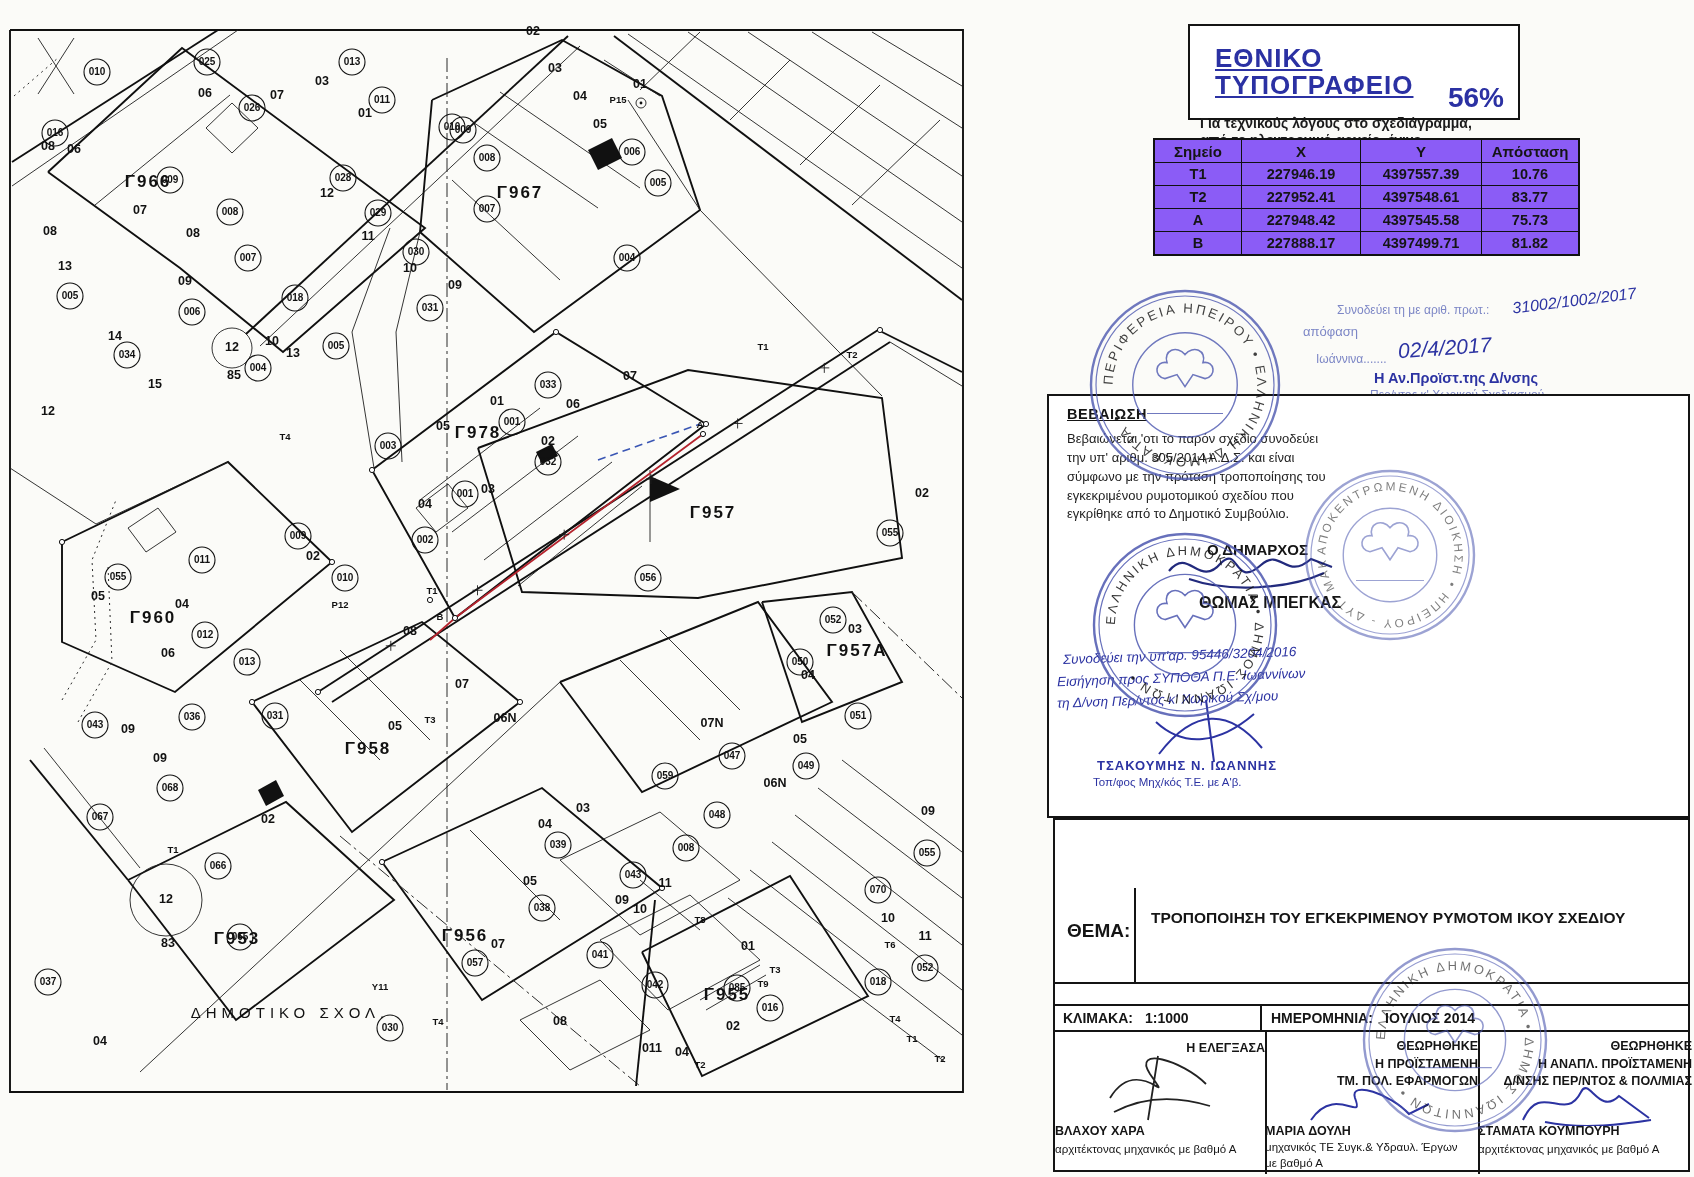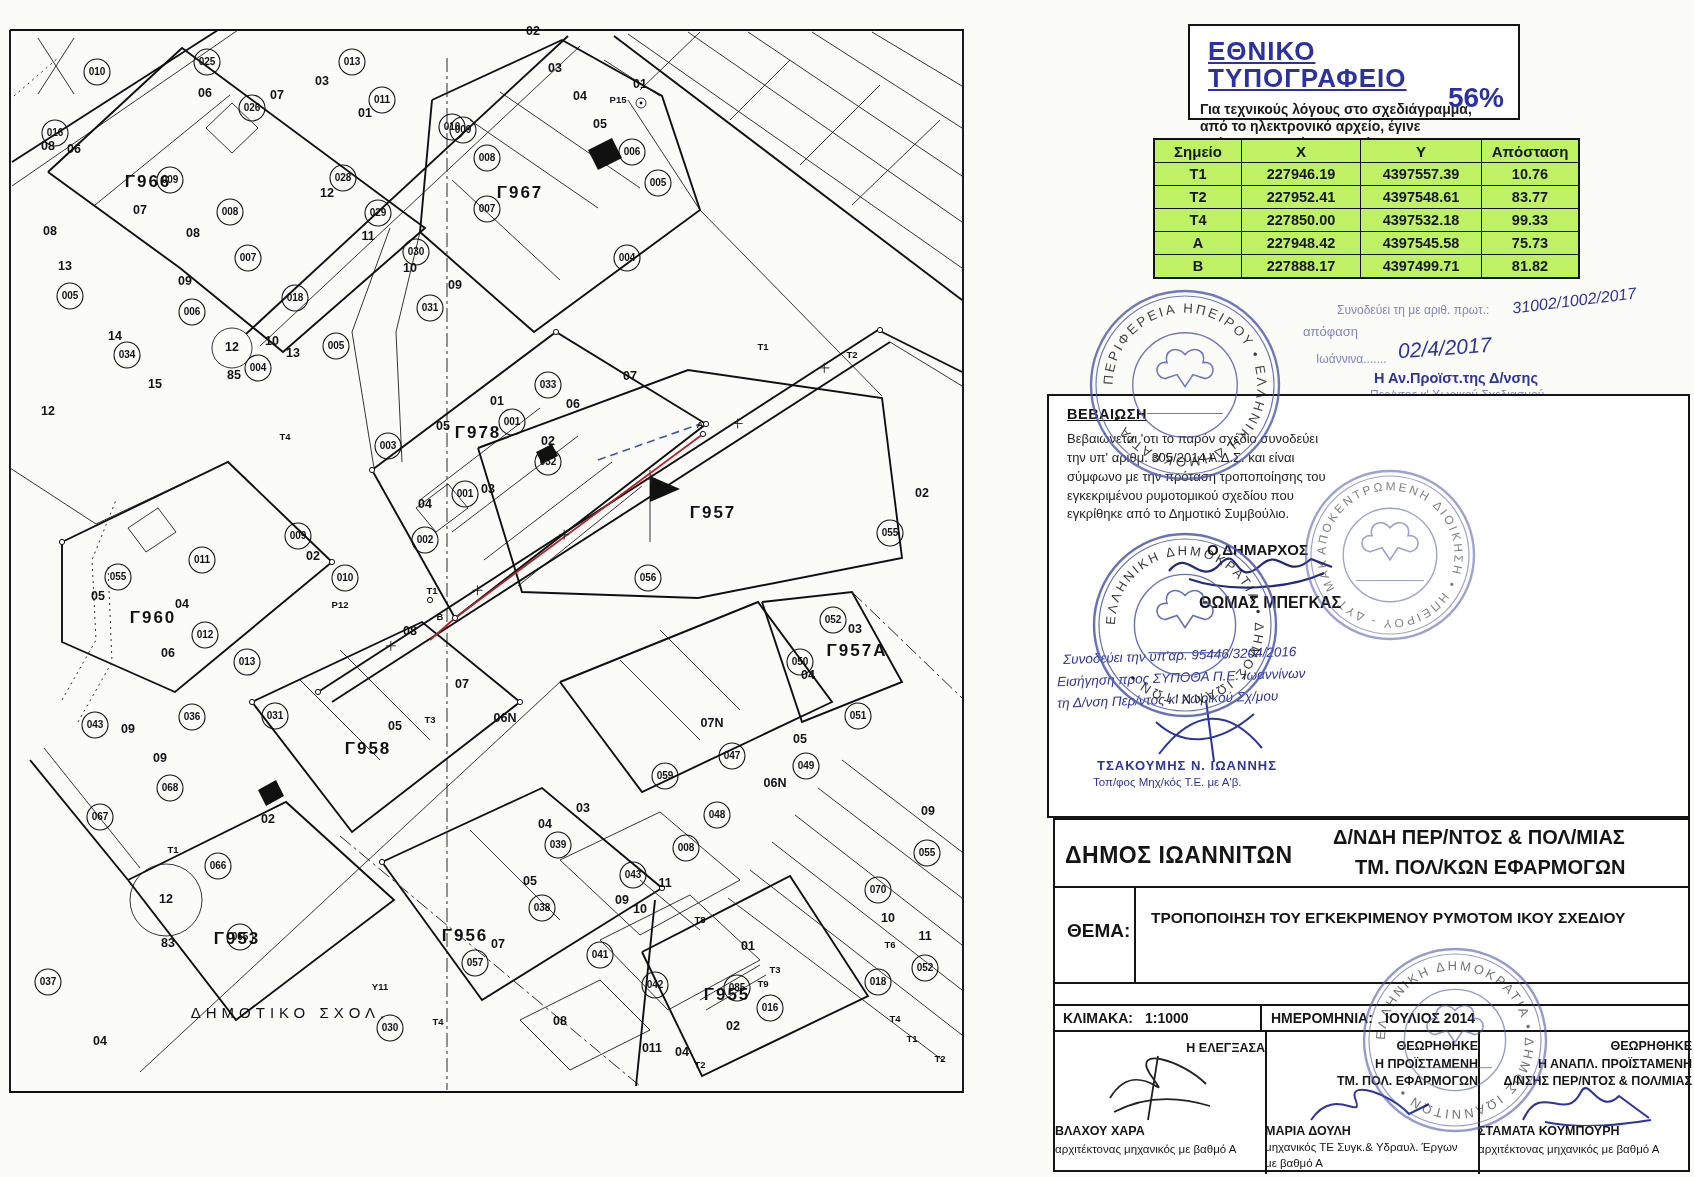--- a/index.html
+++ b/index.html
@@ -22,28 +22,28 @@
   text{fill:#111}
   .blk{font-size:17px;font-weight:600;letter-spacing:2px}
   .lot{font-size:12.5px;font-weight:700}
   .circn{font-size:10px;font-weight:600}
   .pt{font-size:9.5px;font-weight:600}
   .school{font-size:15px;letter-spacing:5px;font-weight:500}
 
   
   .box{position:absolute;background:#fff;border:2.4px solid #141414;box-sizing:border-box}
   #print-box{left:1188px;top:24px;width:332px;height:96px;padding:4px 8px 2px 10px}
-  #print-title{margin:8px;font-size:26px;font-weight:700;color:#2b31a3;
+  #print-title{margin:15px;font-size:26px;font-weight:700;color:#2b31a3;
                text-decoration:underline;letter-spacing:1px;line-height:1.05}
   .print-line{font-size:14px;font-weight:600;line-height:1.22;color:#1b1b1b}
   #print-pct{position:absolute;right:14px;bottom:4px;font-size:28px;font-weight:700;color:#2b31a3}
 
   #coord-table{position:absolute;left:1153px;top:138px;border-collapse:collapse;background:#fff}
   #coord-table th,#coord-table td{border:1.7px solid #111;font-size:14.5px;font-weight:700;
-      text-align:center;padding:1px 6px;height:20px;background:#bef264}
+      text-align:center;padding:1px 6px;height:20px;background:#8b5cf6}
   #coord-table th{font-size:15px}
   #coord-table{border:2.6px solid #111}
   .cw0{width:74px}.cw1{width:106px}.cw2{width:108px}.cw3{width:84px}
 
   
   #cert-box{left:1047px;top:394px;width:643px;height:424px;border-width:2.6px}
   #cert-title{position:absolute;left:18px;top:10px;font-size:14.5px;font-weight:700;
               text-decoration:underline;letter-spacing:.5px}
   #cert-body{position:absolute;left:18px;top:34px;width:268px;font-size:13px;line-height:1.45;color:#222}
   .mayor-label{position:absolute;left:158px;top:145px;font-size:15px;font-weight:700}
@@ -449,26 +449,20 @@
         <td>4397557.39</td>
         <td>10.76</td>
       </tr>
       <tr>
         <td>Τ2</td>
         <td>227952.41</td>
         <td>4397548.61</td>
         <td>83.77</td>
       </tr>
       <tr>
-        <td>Τ4</td>
-        <td>227850.00</td>
-        <td>4397532.18</td>
-        <td>99.33</td>
-      </tr>
-      <tr>
         <td>Α</td>
         <td>227948.42</td>
         <td>4397545.58</td>
         <td>75.73</td>
       </tr>
       <tr>
         <td>Β</td>
         <td>227888.17</td>
         <td>4397499.71</td>
         <td>81.82</td>
@@ -511,25 +505,20 @@
   <div class="hand" style="position:absolute;left:8px;top:296px;font-size:13.5px;transform:rotate(-2deg)">τη Δ/νση Περ/ντος κ' Χωρικού Σχ/μου</div>
   <svg class="sig" style="left:95px;top:300px" width="140" height="70">
     <path d="M15,58 C50,12 85,12 118,52 M110,18 C75,48 40,52 12,26 M62,4 L70,66" stroke="#2c33a2" stroke-width="2" fill="none"></path>
   </svg>
   <div class="ink" style="position:absolute;left:48px;top:362px;font-size:13px;font-weight:700;letter-spacing:1px">ΤΣΑΚΟΥΜΗΣ Ν. ΙΩΑΝΝΗΣ</div>
   <div class="ink" style="position:absolute;left:44px;top:380px;font-size:11.5px">Τοπ/φος Μηχ/κός Τ.Ε. με Α'β.</div>
 </div>
 
 <div class="box" id="title-block">
 
-  <div class="tb-row" style="top:0;height:68px">
-    <span class="abs muni" style="left:10px;top:22px">ΔΗΜΟΣ ΙΩΑΝΝΙΤΩΝ</span>
-    <span class="abs dir1" style="left:278px;top:6px">Δ/ΝΔΗ ΠΕΡ/ΝΤΟΣ &amp; ΠΟΛ/ΜΙΑΣ</span>
-    <span class="abs dir1" style="left:300px;top:36px">ΤΜ. ΠΟΛ/ΚΩΝ ΕΦΑΡΜΟΓΩΝ</span>
-  </div>
 
   <div class="tb-row" style="top:68px;height:96px">
     <div class="tb-cellline" style="left:79px"></div>
     <span class="abs thema-label" style="left:12px;top:32px">ΘΕΜΑ:</span>
     <span class="abs thema-text" style="left:96px;top:16px">ΤΡΟΠΟΠΟΙΗΣΗ ΤΟΥ ΕΓΚΕΚΡΙΜΕΝΟΥ ΡΥΜΟΤΟΜ ΙΚΟΥ ΣΧΕΔΙΟΥ</span>
   </div>
 
   <div class="tb-row" style="top:164px;height:22px"></div>
 
   <div class="tb-row" style="top:186px;height:26px">

